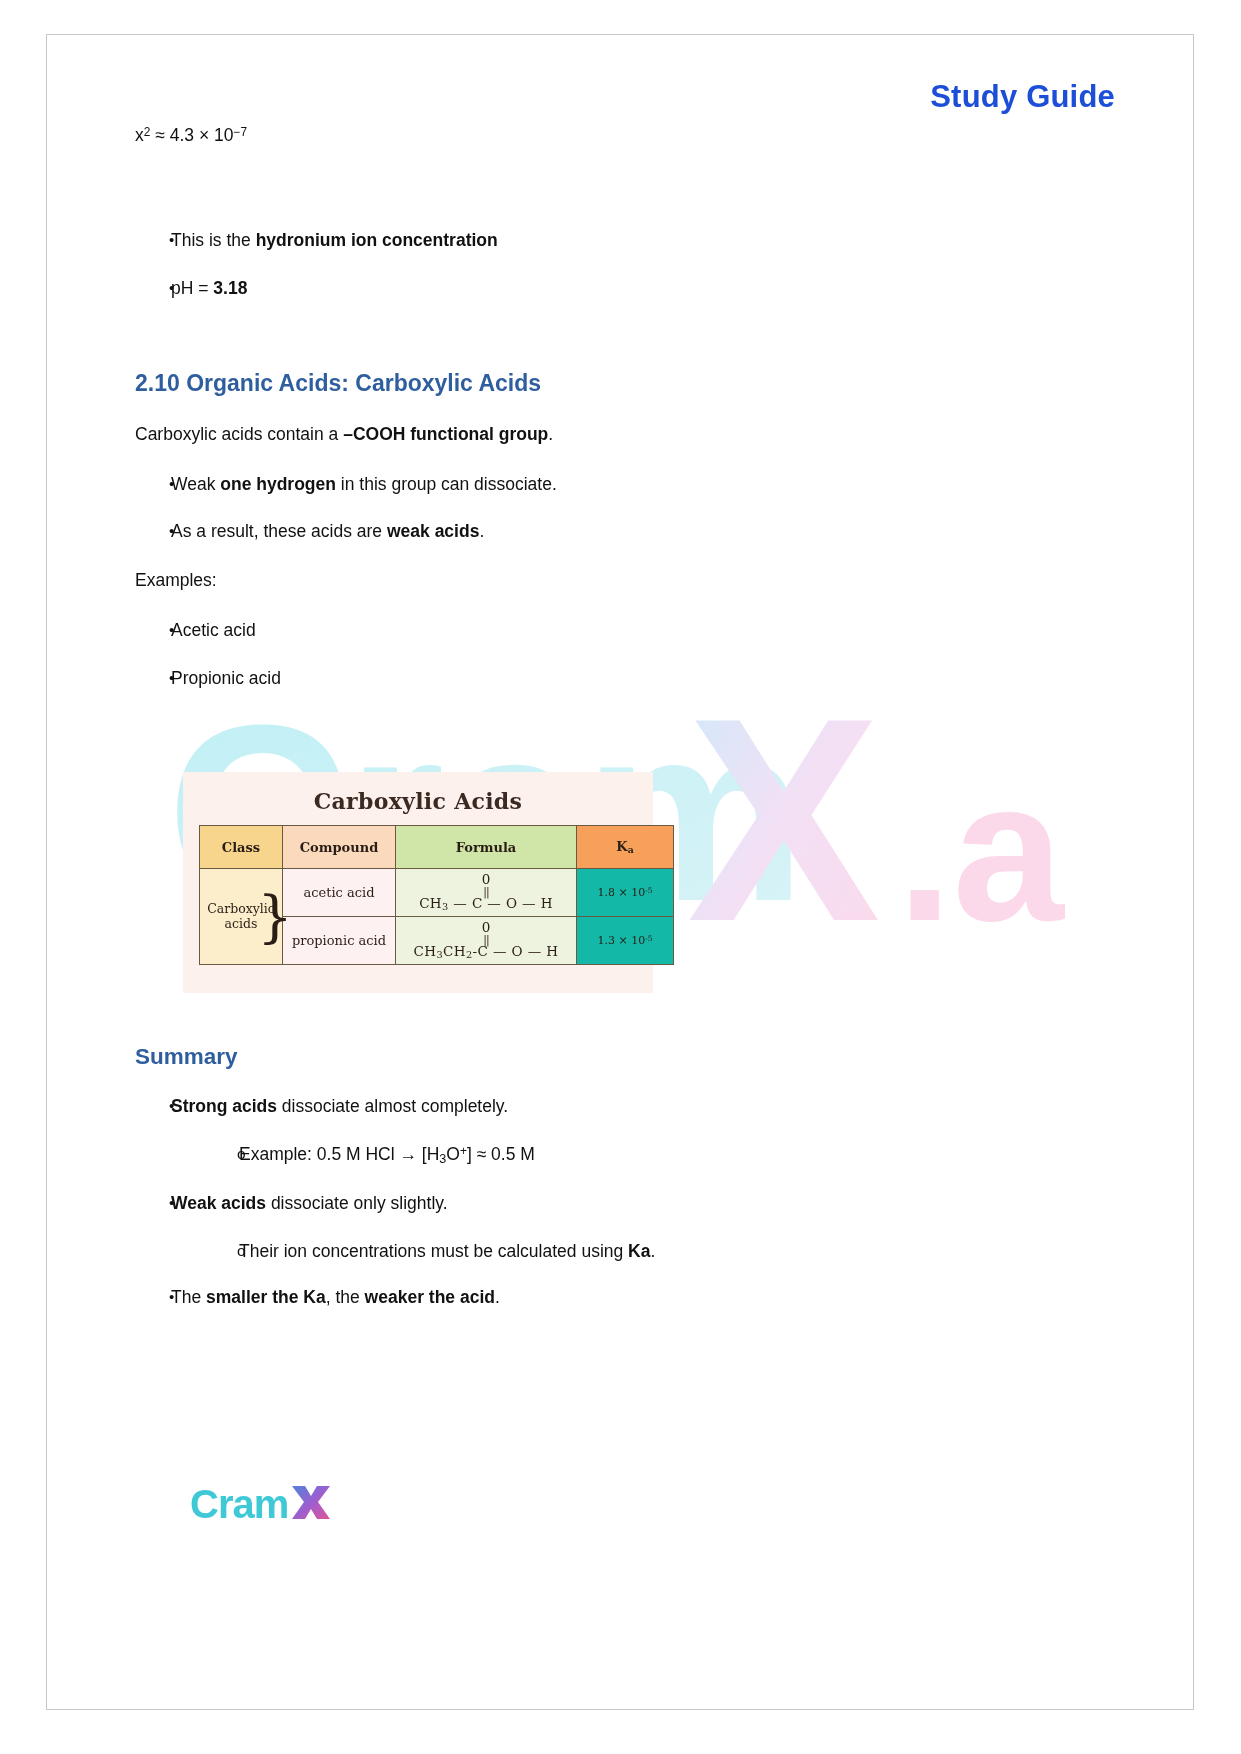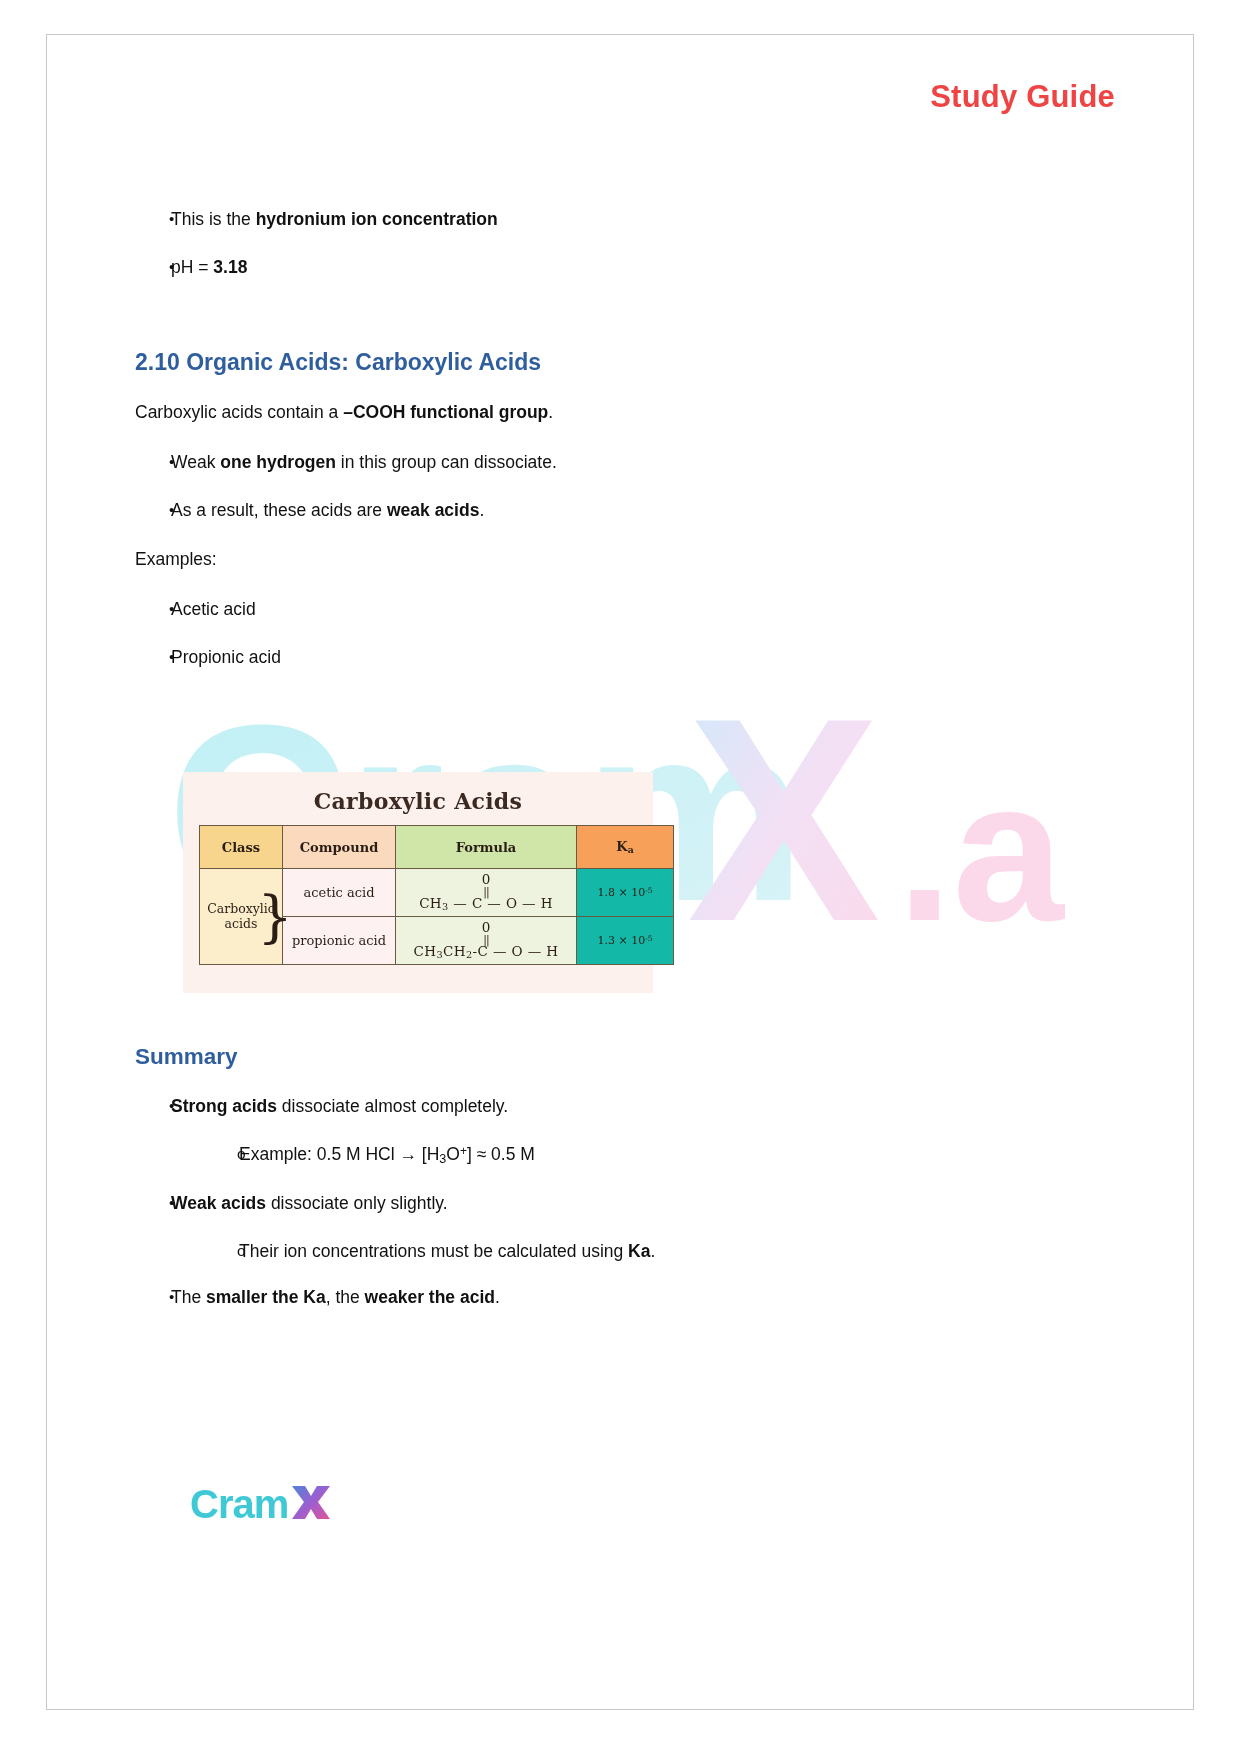--- a/index.html
+++ b/index.html
@@ -44,21 +44,21 @@
     z-index: 0;
   }
 
   
   .doc-header {
     position: absolute;
     top: 44px;
     right: 78px;
     font-size: 31px;
     font-weight: bold;
-    color: #ef4444;
+    color: #1d4ed8;
     letter-spacing: 0.2px;
     z-index: 3;
   }
 
   
   .content {
     position: absolute;
     left: 88px;
     top: 90px;
     width: 990px;
@@ -236,20 +236,23 @@
       </defs>
       <text x="0" y="225" font-family="'Liberation Sans', sans-serif" font-size="250" font-weight="bold" fill="url(#wmA)">Cram</text>
       <text x="520" y="245" font-family="'Liberation Sans', sans-serif" font-size="290" font-weight="bold" fill="url(#wmB)">X</text>
       <text x="730" y="245" font-family="'Liberation Sans', sans-serif" font-size="200" font-weight="bold" fill="#fbd9ea">.ai</text>
     </svg>
 
     <div class="doc-header">Study Guide</div>
 
     <div class="content">
 
+      <p class="eq-line">
+        <span>x</span><sup>2</sup><span> ≈ 4.3 × 10</span><sup>−7</sup>
+      </p>
       <div class="gap-eq"></div>
 
 
       <div style="height:34px"></div>
 
       <div class="bullet-row" style="margin-bottom:26px;">
         <span class="bdot">•</span>
         <span class="btext"><span>This is the </span><b>hydronium ion concentration</b></span>
       </div>
       <div class="bullet-row">

